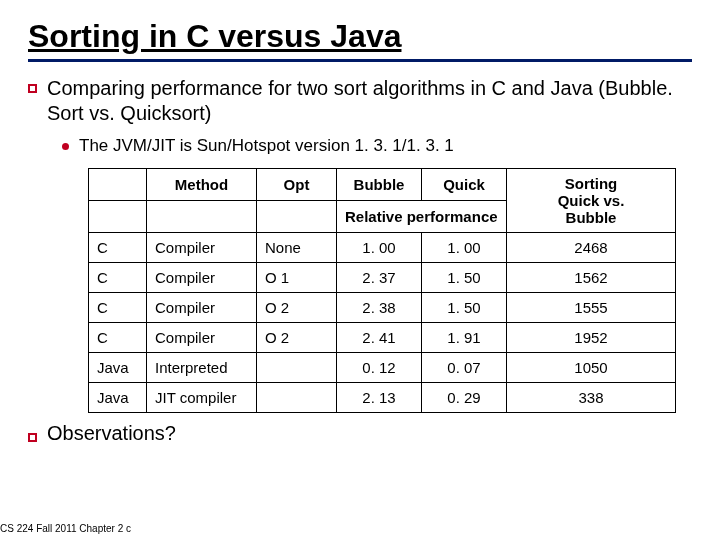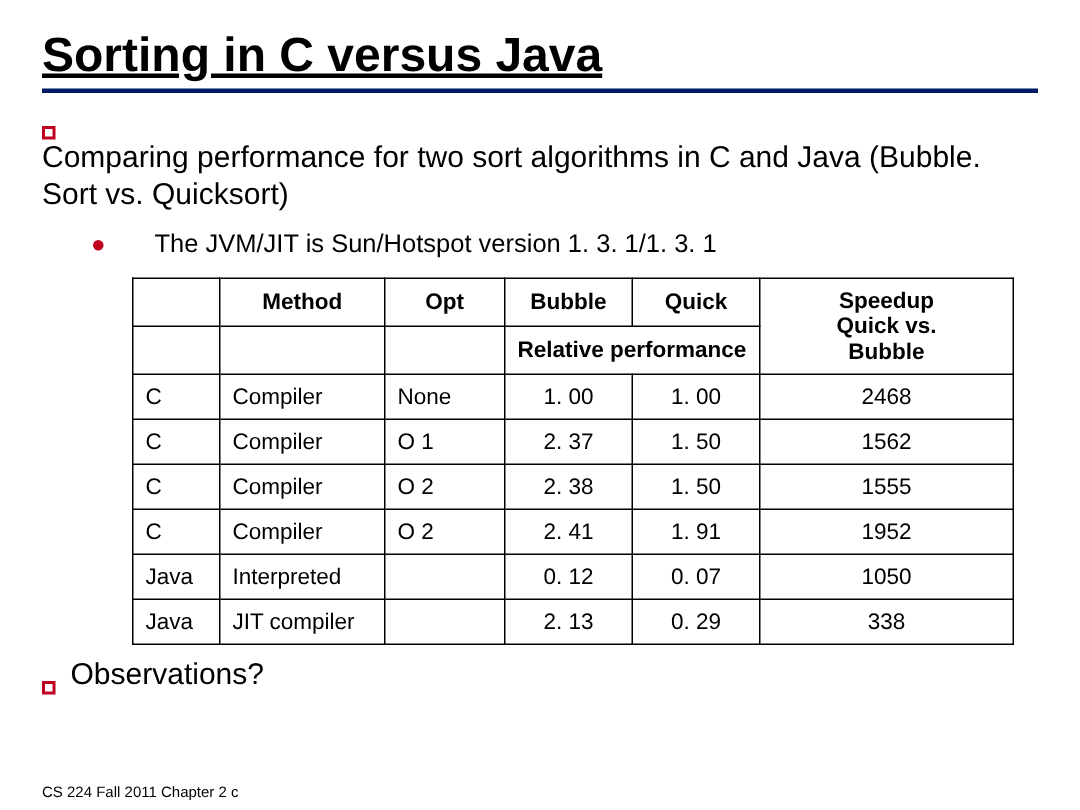--- a/index.html
+++ b/index.html
@@ -17,40 +17,38 @@
     font-weight: bold;
     text-decoration: underline;
     padding-bottom: 4px;
     border-bottom: 3px solid #001a66;
     margin-bottom: 14px;
   }
   .bullet-row {
     display: flex;
     align-items: flex-start;
     margin-bottom: 10px;
-    flex-direction: column;
   }
   .bullet-sq {
     width: 9px;
     height: 9px;
     border: 2px solid #c00020;
     margin-top: 8px;
     margin-right: 10px;
     flex-shrink: 0;
   }
   .bullet-text {
     font-size: 20px;
     line-height: 1.25;
   }
   .sub-row {
     display: flex;
     align-items: flex-start;
     margin-left: 34px;
     margin-bottom: 12px;
-    gap: 24px;
   }
   .bullet-dot {
     width: 7px;
     height: 7px;
     border-radius: 50%;
     background: #c00020;
     margin-top: 7px;
     margin-right: 10px;
     flex-shrink: 0;
   }
@@ -71,26 +69,26 @@
     vertical-align: middle;
   }
   th { font-weight: bold; }
   .center { text-align: center; }
   .subhead td {
     text-align: left;
     font-weight: bold;
   }
   .obs-row {
     display: flex;
-    align-items: flex-end;
+    align-items: center;
     margin-top: 8px;
   }
   .footer {
     position: absolute;
-    left: 28px;
+    left: 0;
     bottom: 6px;
     font-size: 10px;
     color: #000;
   }
 </style>
 </head>
 <body>
 
 <div class="title">Sorting in C versus Java</div>
 
@@ -106,21 +104,21 @@
 
 <table>
   <tbody>
       <tr>
     <th style="width:58px"></th>
     <th style="width:110px" class="center">Method</th>
     <th style="width:80px" class="center">Opt</th>
     <th style="width:85px" class="center">Bubble</th>
     <th style="width:85px" class="center">Quick</th>
     <th rowspan="2" class="center">
-      <span>Speedup</span><br>
+      <span>Sorting</span><br>
       <span>Quick vs.</span><br>
       <span>Bubble</span>
     </th>
   </tr>
   <tr class="subhead">
     <td></td>
     <td></td>
     <td></td>
     <td colspan="2">Relative performance</td>
   </tr>

